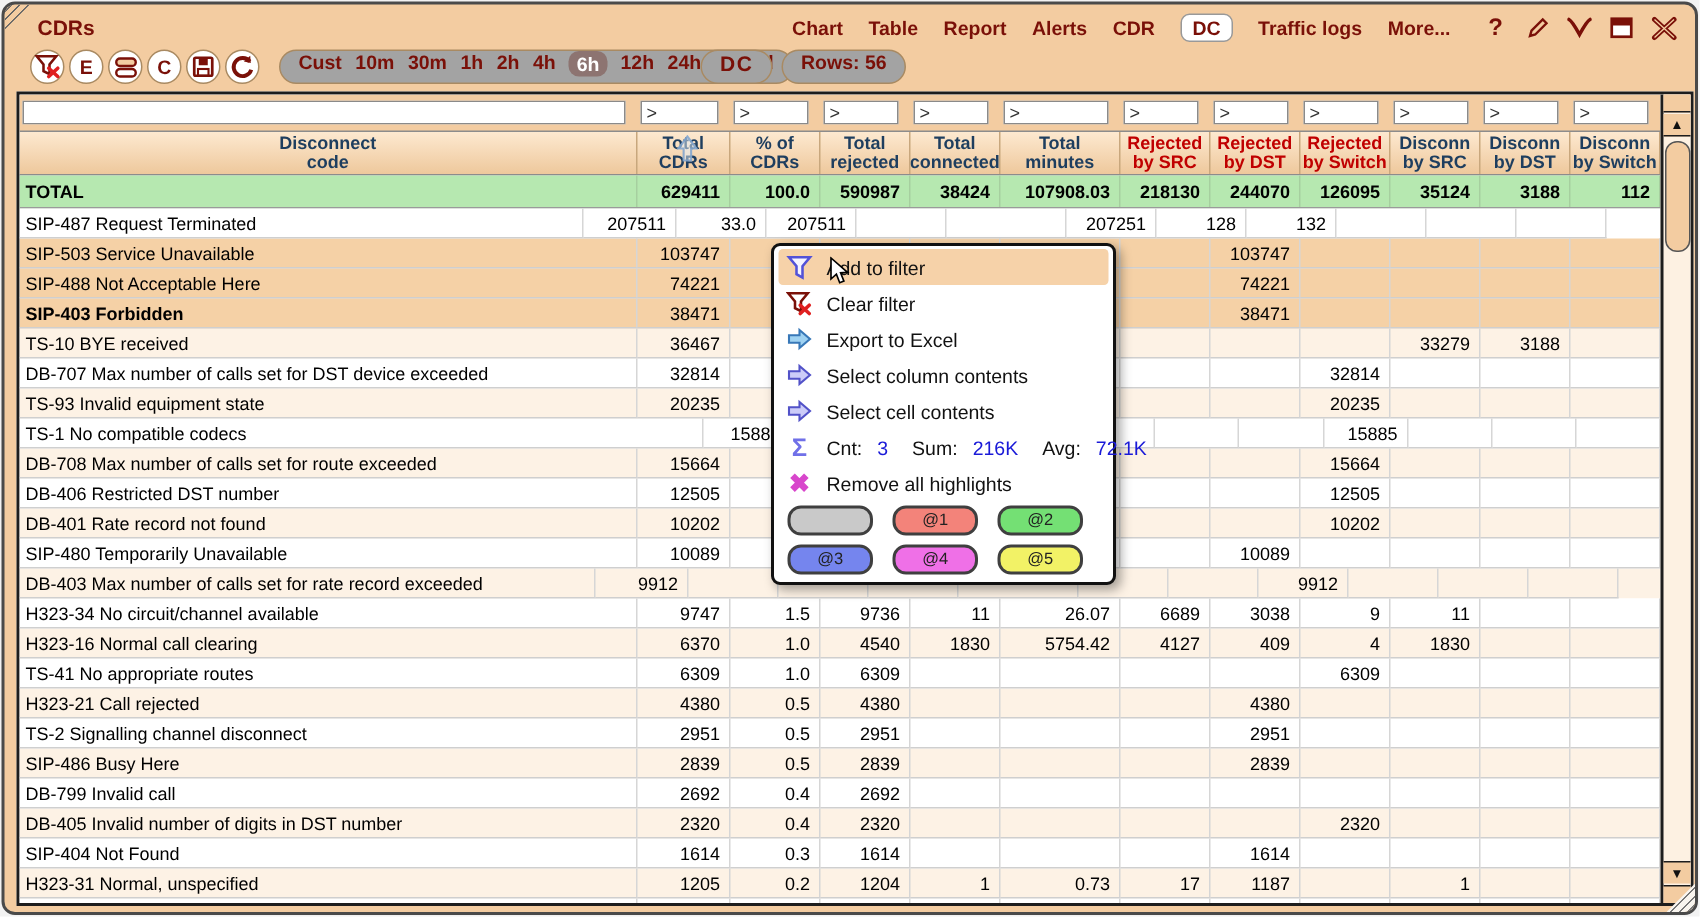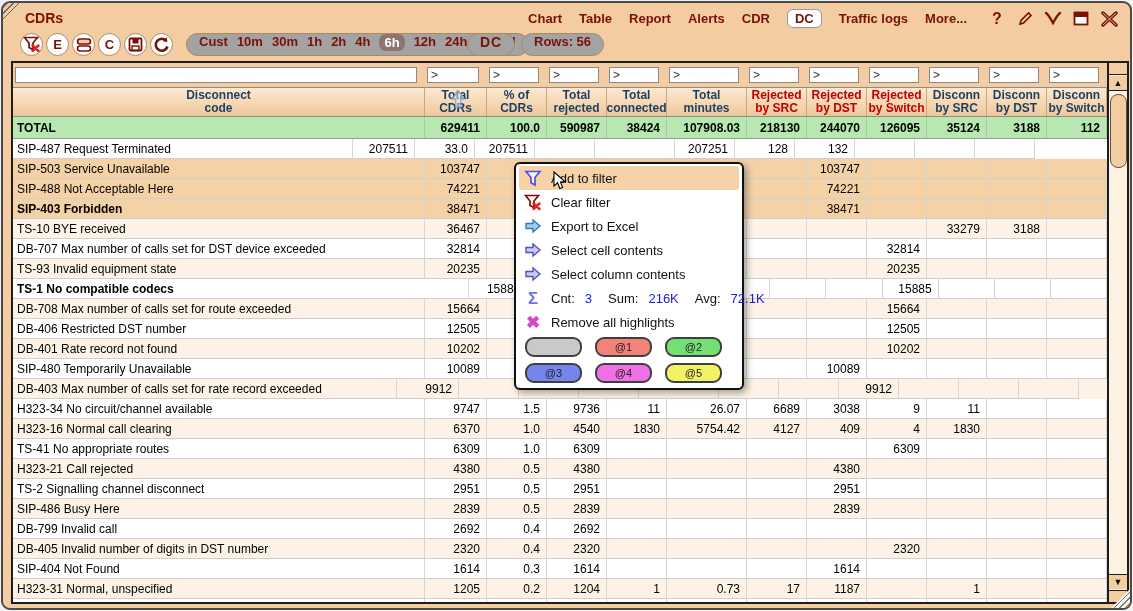--- a/index.html
+++ b/index.html
@@ -287,21 +287,21 @@
           <div class="cell numcell" style="width: 60px;">38424</div>
           <div class="cell numcell" style="width: 80px;">107908.03</div>
           <div class="cell numcell" style="width: 60px;">218130</div>
           <div class="cell numcell" style="width: 60px;">244070</div>
           <div class="cell numcell" style="width: 60px;">126095</div>
           <div class="cell numcell" style="width: 60px;">35124</div>
           <div class="cell numcell" style="width: 60px;">3188</div>
           <div class="cell numcell" style="width: 60px;">112</div>
         </div>
         <div class="trow drow">
-          <div class="cell codecell" style="width: 340px;">SIP-487 Request Terminated</div>
+          <div class="cell codecell" style="width: 376px;">SIP-487 Request Terminated</div>
           <div class="cell numcell" style="width: 62px;">207511</div>
           <div class="cell numcell" style="width: 60px;">33.0</div>
           <div class="cell numcell" style="width: 60px;">207511</div>
           <div class="cell numcell" style="width: 60px;"></div>
           <div class="cell numcell" style="width: 80px;"></div>
           <div class="cell numcell" style="width: 60px; text-align: right;">207251</div>
           <div class="cell numcell" style="width: 60px;">128</div>
           <div class="cell numcell" style="width: 60px;">132</div>
           <div class="cell numcell" style="width: 60px;"></div>
           <div class="cell numcell" style="width: 60px;"></div>
@@ -385,21 +385,21 @@
           <div class="cell numcell" style="width: 60px;"></div>
           <div class="cell numcell" style="width: 80px;"></div>
           <div class="cell numcell" style="width: 60px;"></div>
           <div class="cell numcell" style="width: 60px;"></div>
           <div class="cell numcell" style="width: 60px;">20235</div>
           <div class="cell numcell" style="width: 60px;"></div>
           <div class="cell numcell" style="width: 60px;"></div>
           <div class="cell numcell" style="width: 60px;"></div>
         </div>
         <div class="trow drow">
-          <div class="cell codecell" style="width: 492px; font-weight: bold;">TS-1 No compatible codecs</div>
+          <div class="cell codecell" style="width: 492px;">TS-1 No compatible codecs</div>
           <div class="cell numcell" style="width: 62px;">15885</div>
           <div class="cell numcell" style="width: 60px;"></div>
           <div class="cell numcell" style="width: 60px;"></div>
           <div class="cell numcell" style="width: 60px;"></div>
           <div class="cell numcell" style="width: 80px;"></div>
           <div class="cell numcell" style="width: 60px;"></div>
           <div class="cell numcell" style="width: 60px;"></div>
           <div class="cell numcell" style="width: 60px;">15885</div>
           <div class="cell numcell" style="width: 60px;"></div>
           <div class="cell numcell" style="width: 60px;"></div>
@@ -664,29 +664,29 @@
           </svg>
         </span>
         <span>Export to Excel</span>
       </div>
       <div class="mitem">
         <span class="micon">
           <svg width="18" height="16" viewBox="0 0 18 16">
             <path d="M2 5.5 H9 V2 L16 8 L9 14 V10.5 H2 Z" fill="#ccccf8" stroke="#5252c8" stroke-width="1.4"></path>
           </svg>
         </span>
-        <span>Select cell contents</span>
+        <span>Select column contents</span>
       </div>
       <div class="mitem">
         <span class="micon">
           <svg width="18" height="16" viewBox="0 0 18 16">
             <path d="M2 5.5 H9 V2 L16 8 L9 14 V10.5 H2 Z" fill="#ccccf8" stroke="#5252c8" stroke-width="1.4"></path>
           </svg>
         </span>
-        <span>Select column contents</span>
+        <span>Select cell contents</span>
       </div>
       <div class="mitem stats">
         <span class="micon">
           <span style="font-size:17px;font-weight:bold;color:#7070e8;line-height:1">Σ</span>
         </span>
         <b>Cnt:</b>
         <span class="stat-val" style="margin-right: 7px; margin-left: 1px;">3</span>
         <b>Sum:</b>
         <span class="stat-val" style="margin-right: 7px; margin-left: 1px;">216K</span>
         <b>Avg:</b>

